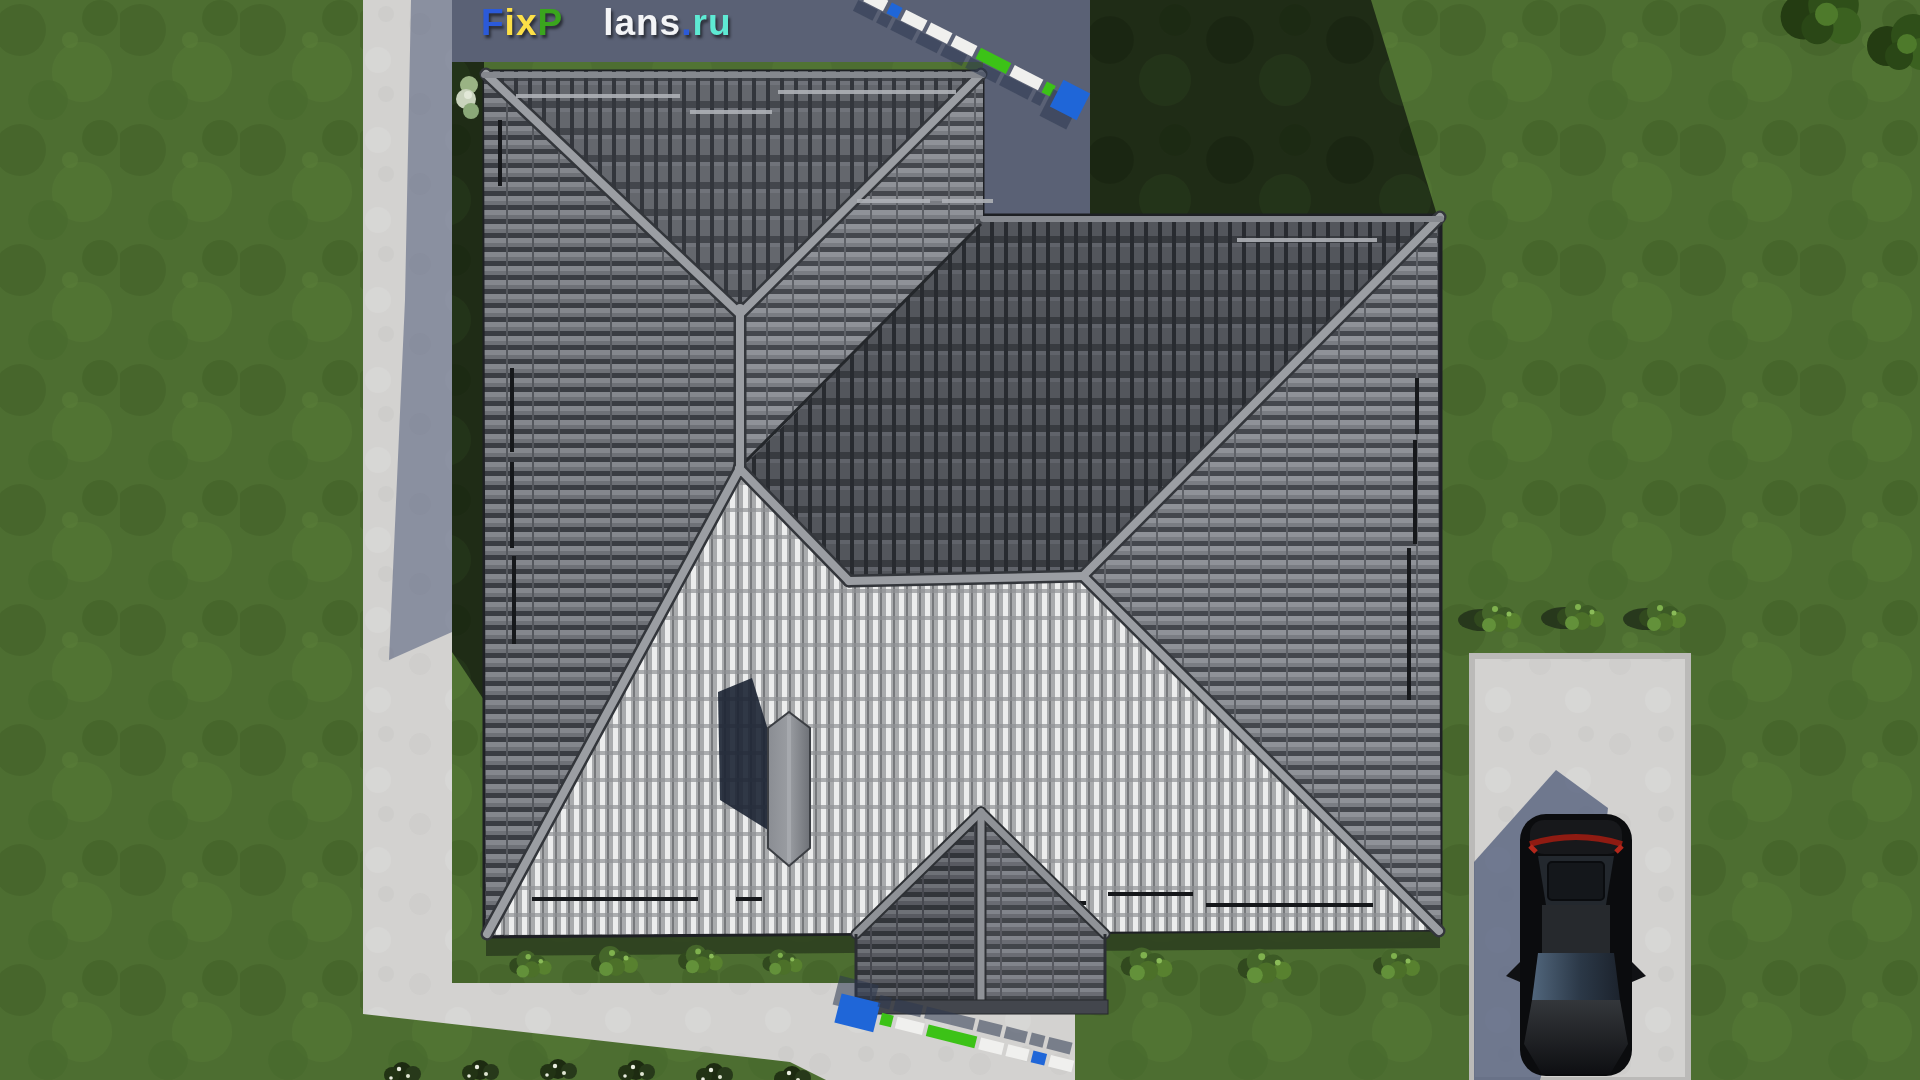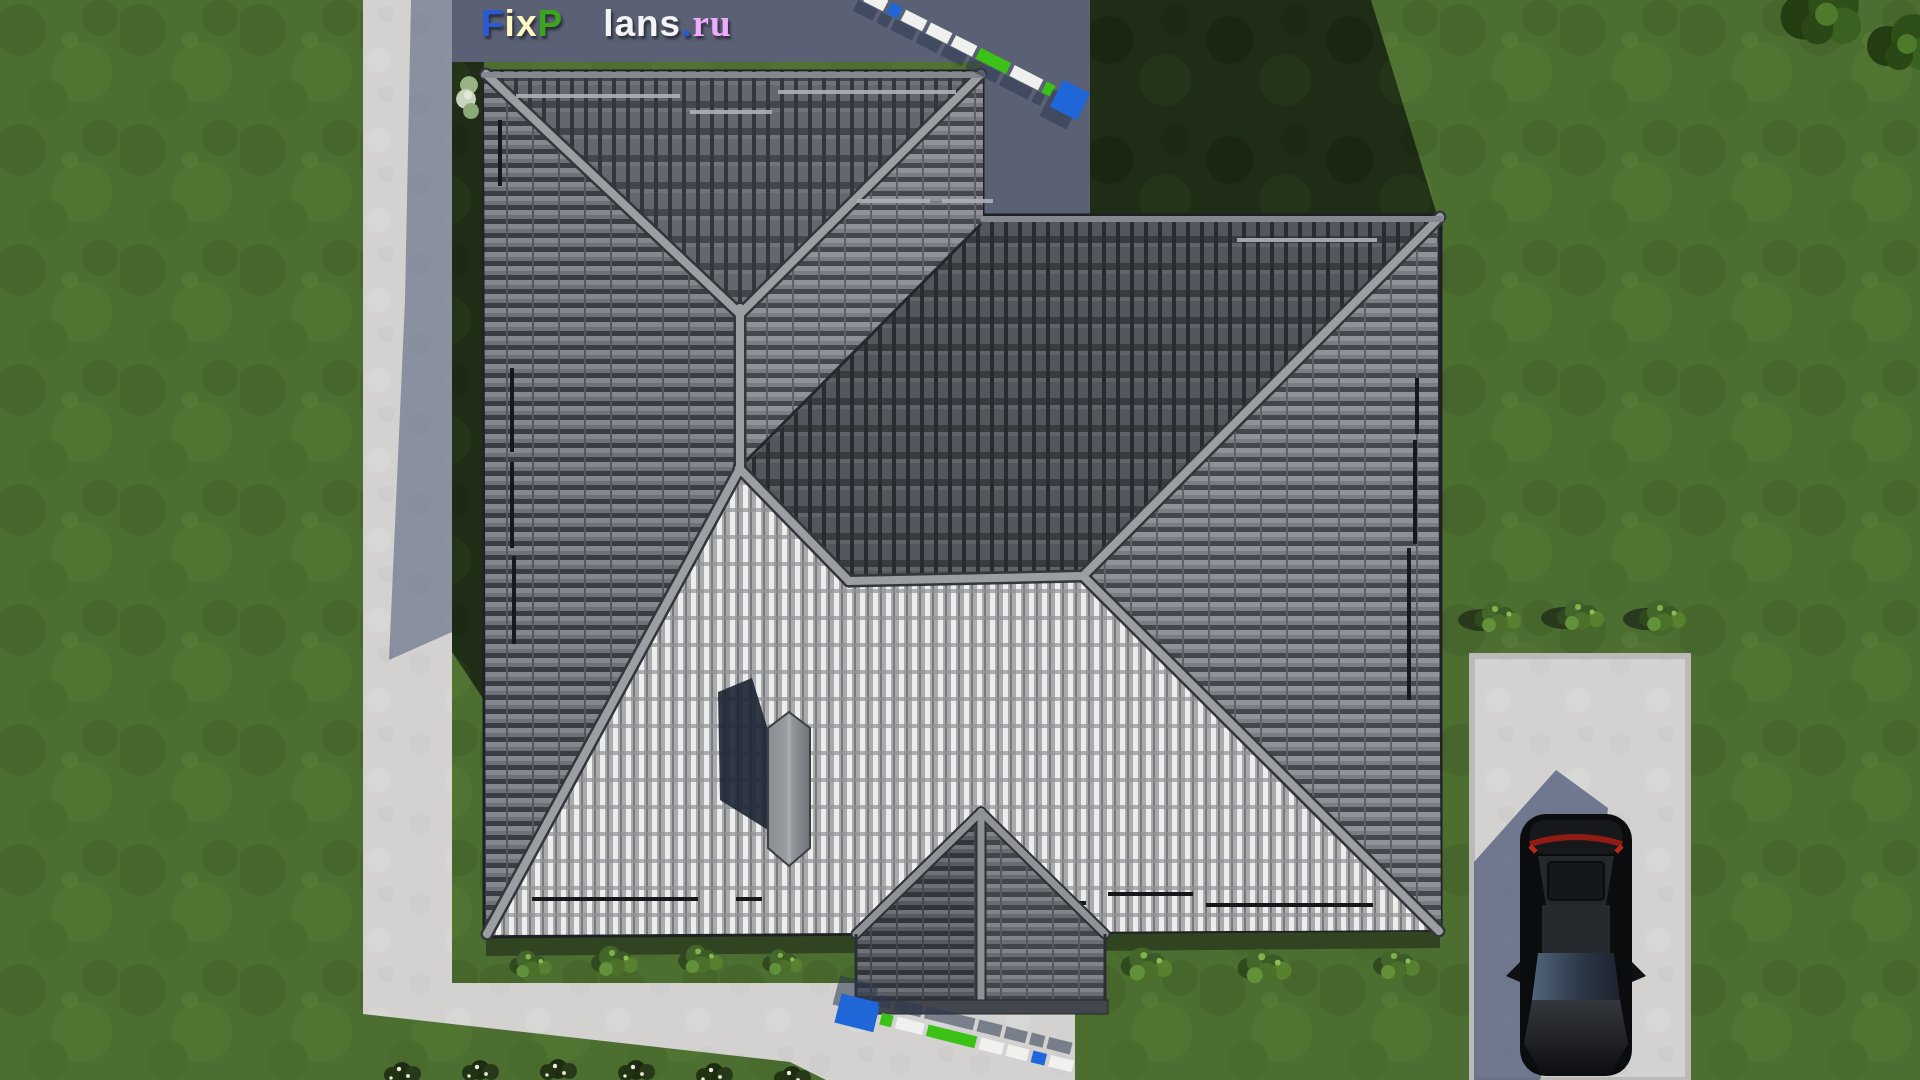--- a/index.html
+++ b/index.html
@@ -318,16 +318,16 @@
         <rect x="168" y="-23" width="22" height="12" fill="#2e3850" opacity="0.55"></rect>
         <rect x="174" y="-6" width="22" height="12" fill="#f0f0ee"></rect>
         <rect x="194" y="-23" width="14" height="12" fill="#2e3850" opacity="0.55"></rect>
         <rect x="200" y="-6" width="14" height="12" fill="#1f66d8"></rect>
         <rect x="212" y="-23" width="24" height="12" fill="#2e3850" opacity="0.55"></rect>
         <rect x="218" y="-6" width="24" height="12" fill="#f0f0ee"></rect>
       </g>
 </svg>
 
 <div class="logo">
-  <span style="color: rgb(43, 90, 217);">F</span><span style="color: #fef9c3;">ix</span><span style="color: rgb(58, 165, 29);">P</span><span style="color: rgb(243, 244, 246); margin-left: 40px;">lans</span><span style="color: rgb(43, 90, 217);">.</span><span style="color: #f0abfc; font-family: Liberation Serif, serif;">ru</span>
+  <span style="color: rgb(43, 90, 217);">F</span><span style="color: #fde047;">ix</span><span style="color: rgb(58, 165, 29);">P</span><span style="color: rgb(243, 244, 246); margin-left: 40px;">lans</span><span style="color: rgb(43, 90, 217);">.</span><span style="color: #5eead4;">ru</span>
 </div>
 
 </div>
 
 </body></html>

